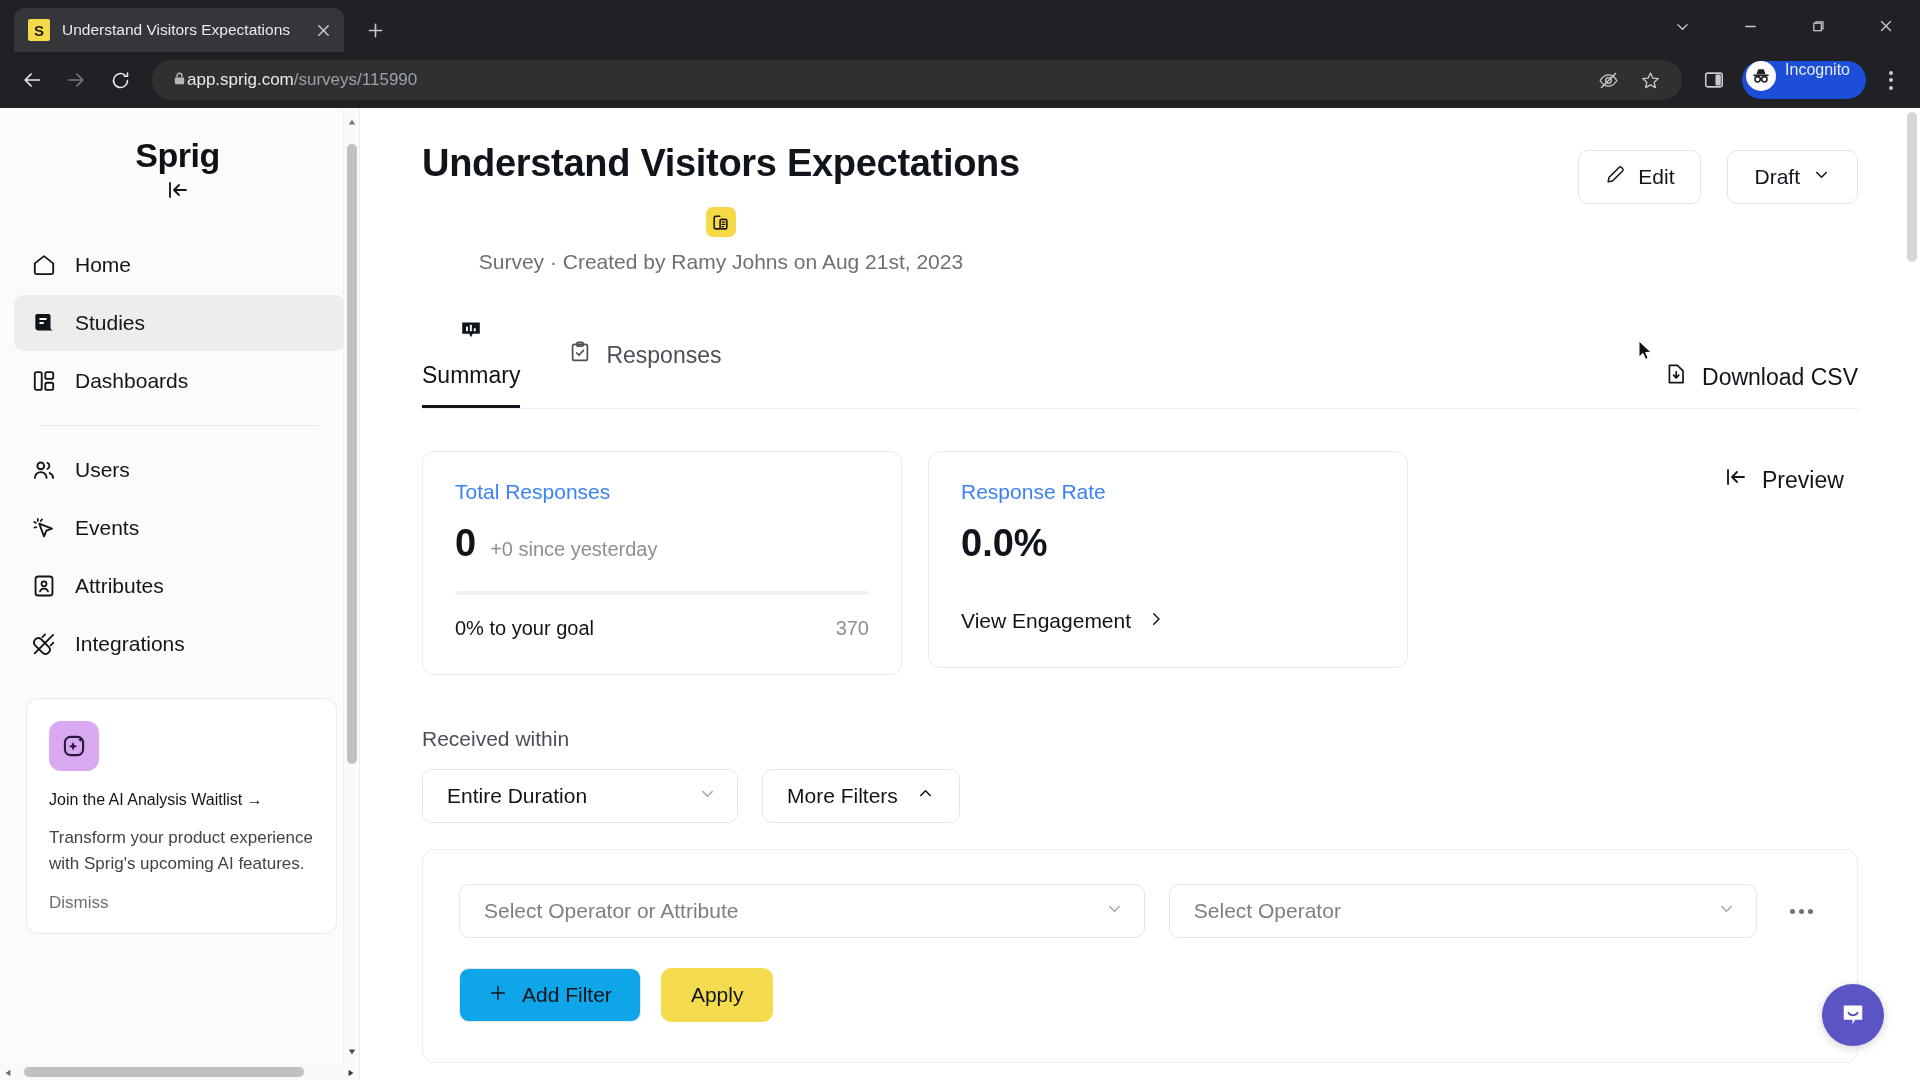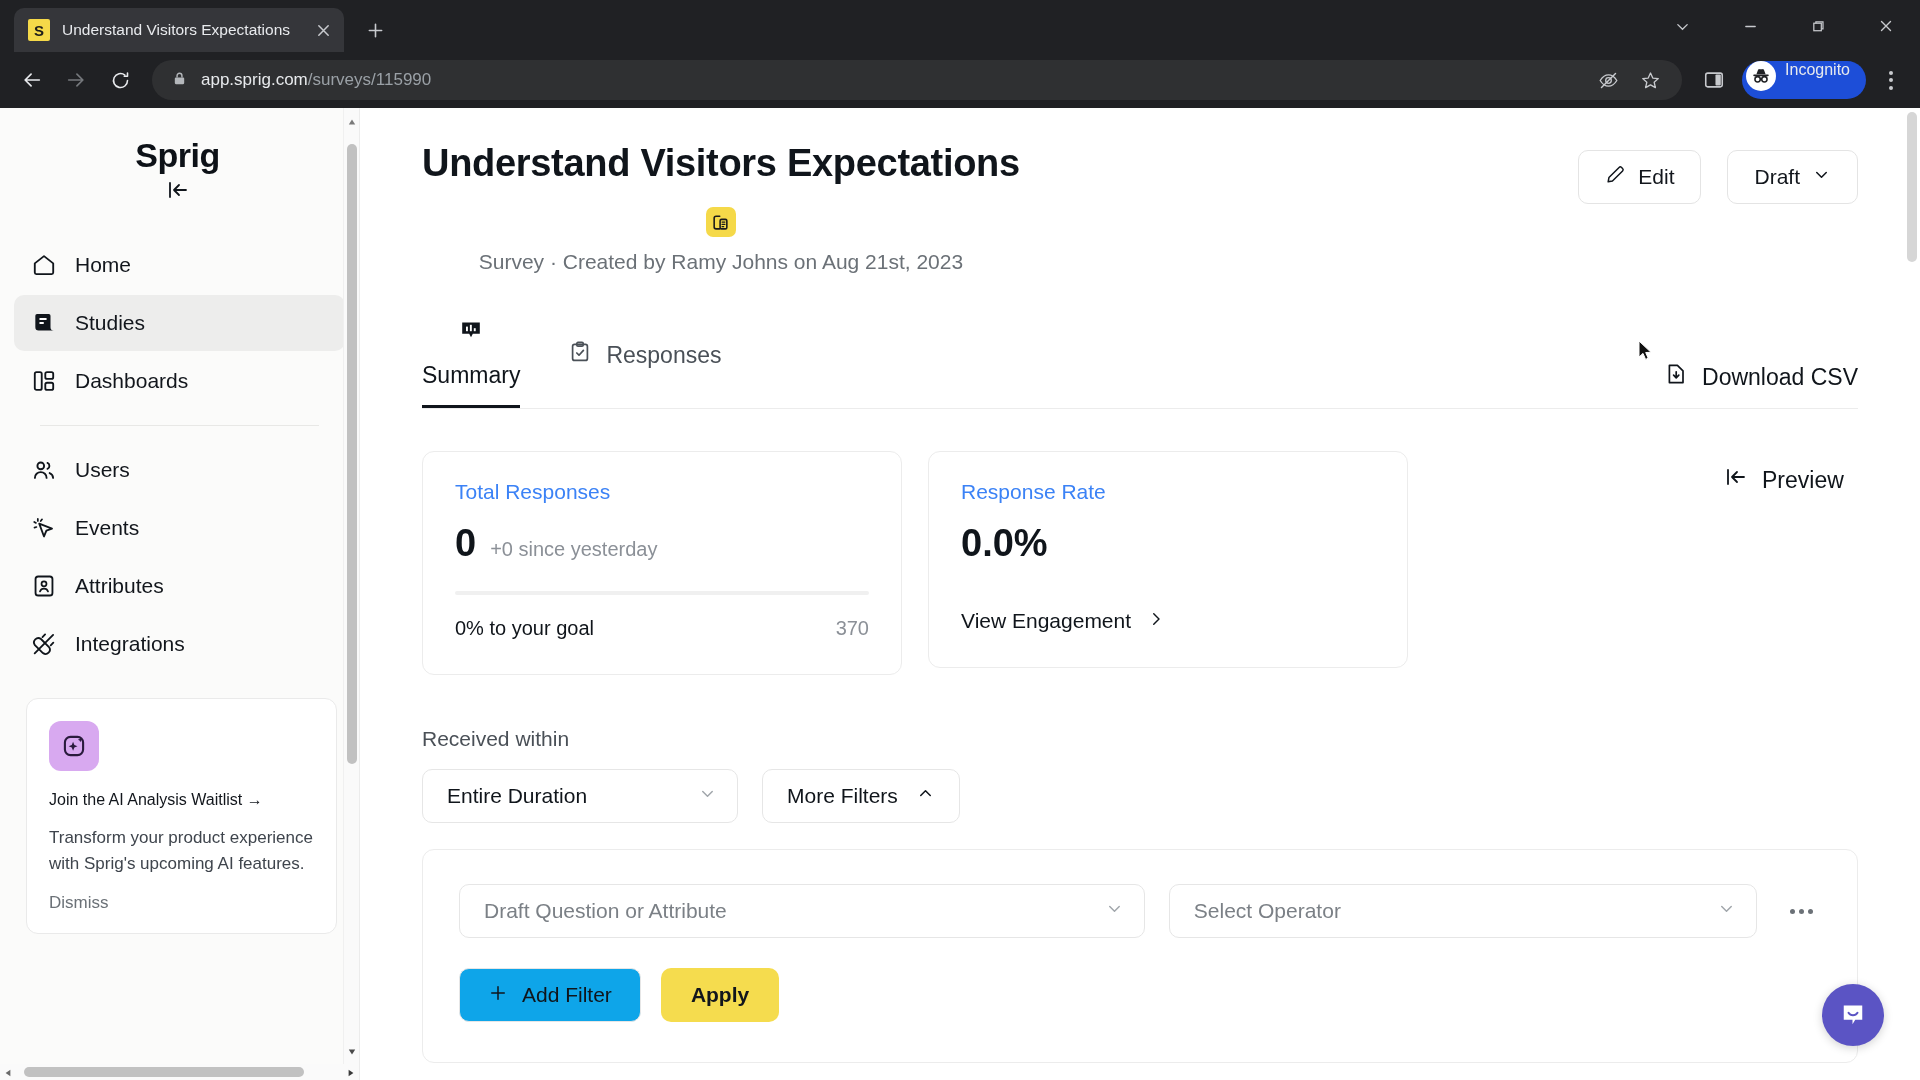--- a/index.html
+++ b/index.html
@@ -45,21 +45,21 @@
   .toolbar {
     height: 56px; background: #202124;
     display: flex; align-items: center; padding: 0 12px; gap: 4px;
   }
   .nav-btn {
     width: 40px; height: 40px; border-radius: 50%;
     display: flex; align-items: center; justify-content: center; flex-shrink: 0;
   }
   .omnibox {
     flex: 1; height: 40px; background: #2f3032; border-radius: 20px;
-    display: flex; align-items: center; padding: 0 14px 0 20px; gap: 14px;
+    display: flex; align-items: center; padding: 0 14px 0 20px; 
     margin-left: 8px;
   }
   .omni-url { font-size: 17px; color: #e8eaed; white-space: nowrap; }
   .omni-url .path { color: #9aa0a6; }
   .omni-right { display:flex; align-items:center; gap: 6px; margin-left:auto; }
   .tb-icon { width: 36px; height: 36px; display:flex; align-items:center; justify-content:center; border-radius:50%; }
   .incognito-pill {
     height: 38px; background: #1d4ed8; border-radius: 19px;
     display: flex; align-items: flex-start; gap: 9px; padding: 0 16px 0 4px; margin-left: 6px;
   }
@@ -159,21 +159,21 @@
   .more-filters { display:flex; align-items:center; gap:18px; height:54px; border:1px solid #e6e6e6; border-radius:10px; padding: 0 24px; font-size:21px; color:#10151b; }
 
   .filter-panel { border: 1px solid #ececec; border-radius: 12px; margin-top: 26px; padding: 34px 36px 40px 36px; }
   .fp-row { display:flex; align-items:center; gap: 24px; }
   .fp-q { flex: 1.18; }
   .fp-o { flex: 1; }
   .fp-dots { width: 40px; display:flex; align-items:center; justify-content:center; gap:4px; }
   .fp-dots i { width:5px; height:5px; border-radius:50%; background:#6b7177; }
   .fp-actions { display:flex; align-items:center; gap: 20px; margin-top: 30px; }
   .add-filter { height:54px; border:1px solid #e6e6e6; border-radius:10px; background:#0ea5e9; display:flex; align-items:center; gap:14px; padding: 0 28px; font-size:21px; color:#10151b; }
-  .apply-btn { height:54px; background:#F5DC4E; border:none; border-radius:10px; padding: 0 30px; font-size:21px; font-weight:700; color:#12161c; }
+  .apply-btn { height:54px; background:#F5DC4E; border:none; border-radius:10px; padding: 0 30px; font-size:21px; font-weight:400; color:#12161c; }
 
   .chat-bubble {
     position:absolute; right: 36px; bottom: 34px;
     width: 62px; height: 62px; border-radius: 50%; background:#5b54c4;
     display:flex; align-items:center; justify-content:center;
     box-shadow: 0 2px 10px rgba(0,0,0,0.18);
   }
 
   .main-vscroll { position:absolute; right:0; top:0; width: 16px; height: 100%; background:#fff; }
   .main-vthumb { position:absolute; left:3px; top: 4px; width:10px; height: 150px; background:#d6d6d6; border-radius:5px; }
@@ -554,21 +554,21 @@
               <svg width="19" height="19" viewBox="0 0 24 24">
                   <path d="M6 14.5 L12 8.5 L18 14.5" fill="none" stroke="#10151b" stroke-width="1.9" stroke-linecap="round" stroke-linejoin="round"></path>
                 </svg>
             </span>
           </div>
         </div>
 
         <div class="filter-panel">
           <div class="fp-row">
             <div class="select-box ph fp-q">
-              <span>Draft Question or Attribute</span>
+              <span>Select Operator or Attribute</span>
               <span>
                 <svg width="19" height="19" viewBox="0 0 24 24">
                     <path d="M6 9.5 L12 15.5 L18 9.5" fill="none" stroke="#a0a5aa" stroke-width="1.8" stroke-linecap="round" stroke-linejoin="round"></path>
                   </svg>
               </span>
             </div>
             <div class="select-box ph fp-o">
               <span>Select Operator</span>
               <span>
                 <svg width="19" height="19" viewBox="0 0 24 24">

